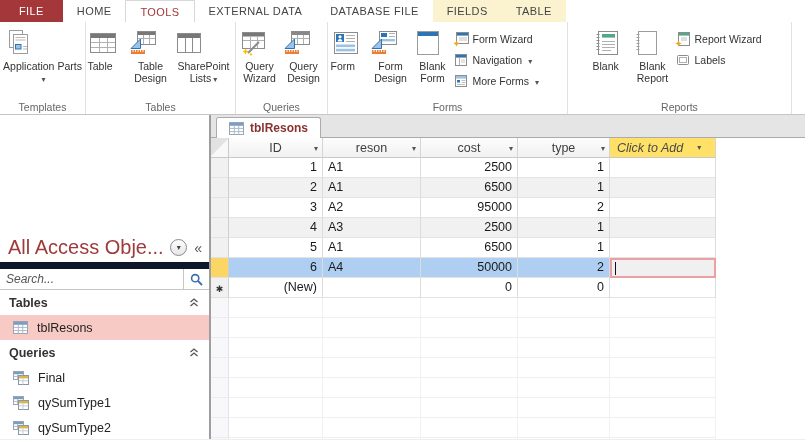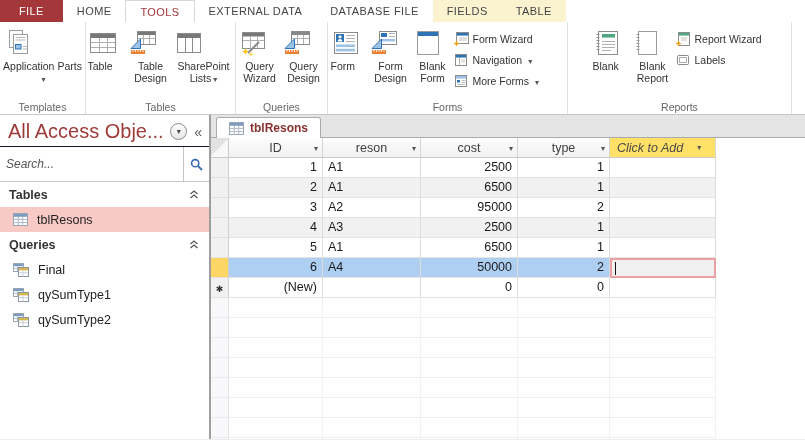--- a/index.html
+++ b/index.html
@@ -26,28 +26,28 @@
   .bigbtn .bicon{height:34px;display:flex;align-items:center;justify-content:center;margin-top:1px;}
   .blabel{font-size:10.5px;line-height:1.18;text-align:center;color:#333;}
   .smallcol{display:flex;flex-direction:column;padding-top:5px;gap:4px;flex:none;}
   .smallbtn{display:flex;align-items:center;gap:4px;height:17px;font-size:10.5px;color:#333;cursor:default;white-space:nowrap;}
   .dd{display:inline-block;}
   .dd::after{content:"▾";font-size:8px;color:#555;margin-left:2px;}
   .partialgroup{flex:1;position:relative;}
 
   
   .body{display:flex;height:325px;}
-  .sidebar{width:211px;flex:none;border-right:2px solid #9e9e9e;background:#fff;display:flex;flex-direction:column;}
+  .sidebar{width:211px;flex:none;border-right:2px solid #9e9e9e;background:#fff;display:flex;flex-direction:column;justify-content:flex-end;}
   .nav-title-row{height:31px;display:flex;align-items:center;padding:2px 7px 0 8px;}
   .nav-title{flex:1;font-size:20px;color:#9E3A38;white-space:nowrap;overflow:hidden;}
   .nav-menu-btn{width:17px;height:17px;border:1px solid #8a8a8a;border-radius:50%;background:linear-gradient(#fdfdfd,#e6e6e6);display:flex;align-items:center;justify-content:center;margin:0 7px 0 4px;cursor:default;}
   .nav-menu-btn::after{content:"▾";font-size:8px;color:#444;}
   .nav-collapse{color:#555;font-size:14px;cursor:default;}
   .nav-collapse::after{content:"«";}
-  .nav-search{height:36px;border-top:1px solid #0f172a;border-bottom:1px solid #c5c5c5;display:flex;flex:none;}
+  .nav-search{height:28px;border-top:7px solid #0f172a;border-bottom:1px solid #c5c5c5;display:flex;flex:none;}
   .nav-search input{flex:1;border:none;outline:none;padding:0 6px;font-size:12px;font-family:inherit;color:#333;min-width:0;}
   .nav-search input::placeholder{font-style:italic;color:#555;}
   .search-btn{width:26px;border-left:1px solid #c5c5c5;display:flex;align-items:center;justify-content:center;cursor:default;}
   .nav-sec-h{height:25px;display:flex;align-items:center;justify-content:space-between;padding:0 10px 0 9px;font-weight:bold;font-size:12.5px;color:#333;cursor:default;}
   .nav-item{height:25px;display:flex;align-items:center;gap:9px;padding-left:13px;font-size:12.5px;color:#222;cursor:default;}
   .nav-item.selected{background:var(--side-pink);}
 
   .main{flex:1;background:#fff;position:relative;}
   .tabstrip{position:relative;height:23px;background:#e5e5e5;display:flex;align-items:flex-end;}
   .tabstrip::after{content:"";position:absolute;left:0;right:0;bottom:0;height:1px;background:#ababab;}

